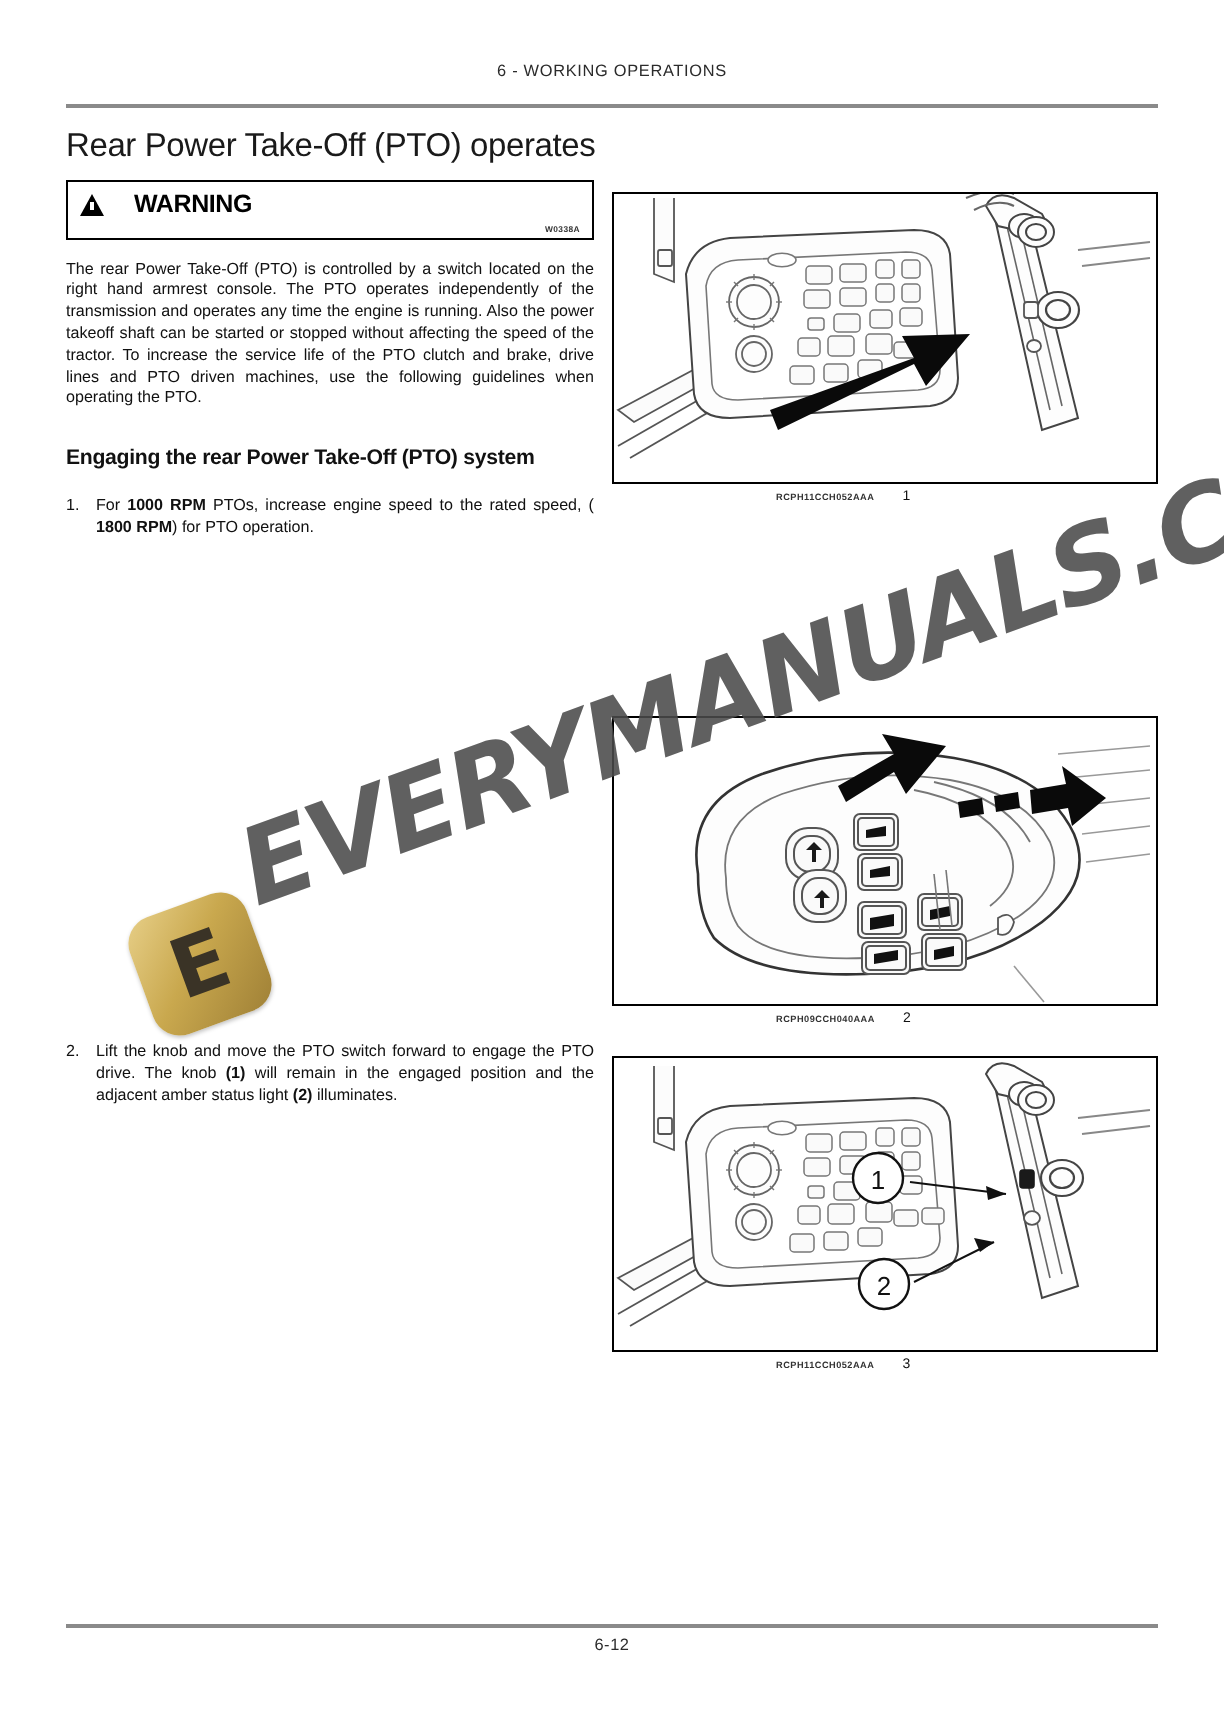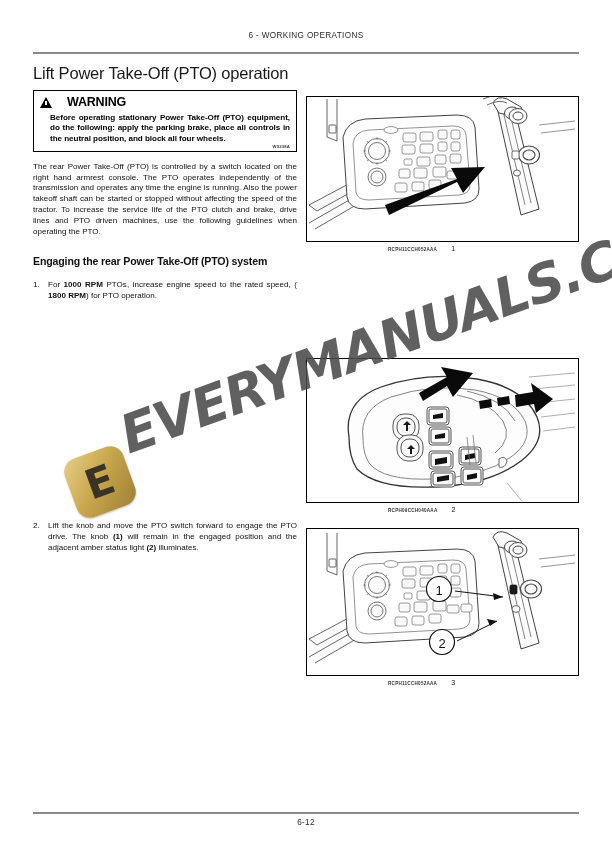--- a/index.html
+++ b/index.html
@@ -268,31 +268,30 @@
   }
 </style>
 </head>
 <body>
 
 <div class="page">
 
   <div class="running-header">6 - WORKING OPERATIONS</div>
   <div class="header-rule"></div>
 
-  <div class="page-title">Lift Power Take-Off (PTO) operation</div>
+  <div class="page-title">Rear Power Take-Off (PTO) operates</div>
 
   <div class="left-col">
 
     <div class="warning-box">
       <div class="warning-head">
         <span class="warn-tri"></span>
         <span class="warning-word">WARNING</span>
       </div>
       <div class="warning-body">
-        <p>Before operating stationary Power Take-Off (PTO) equipment, do the following: apply the parking brake, place all controls in the neutral position, and block all four wheels.</p>
       </div>
       <div class="warning-code">W0338A</div>
     </div>
 
     <div class="body-para">The rear Power Take-Off (PTO) is controlled by a switch located on the right hand armrest console. The PTO operates independently of the transmission and operates any time the engine is running. Also the power takeoff shaft can be started or stopped without affecting the speed of the tractor. To increase the service life of the PTO clutch and brake, drive lines and PTO driven machines, use the following guidelines when operating the PTO.</div>
 
     <div class="sub-heading">Engaging the rear Power Take-Off (PTO) system</div>
 
     <div class="steps">
       <div class="step">

